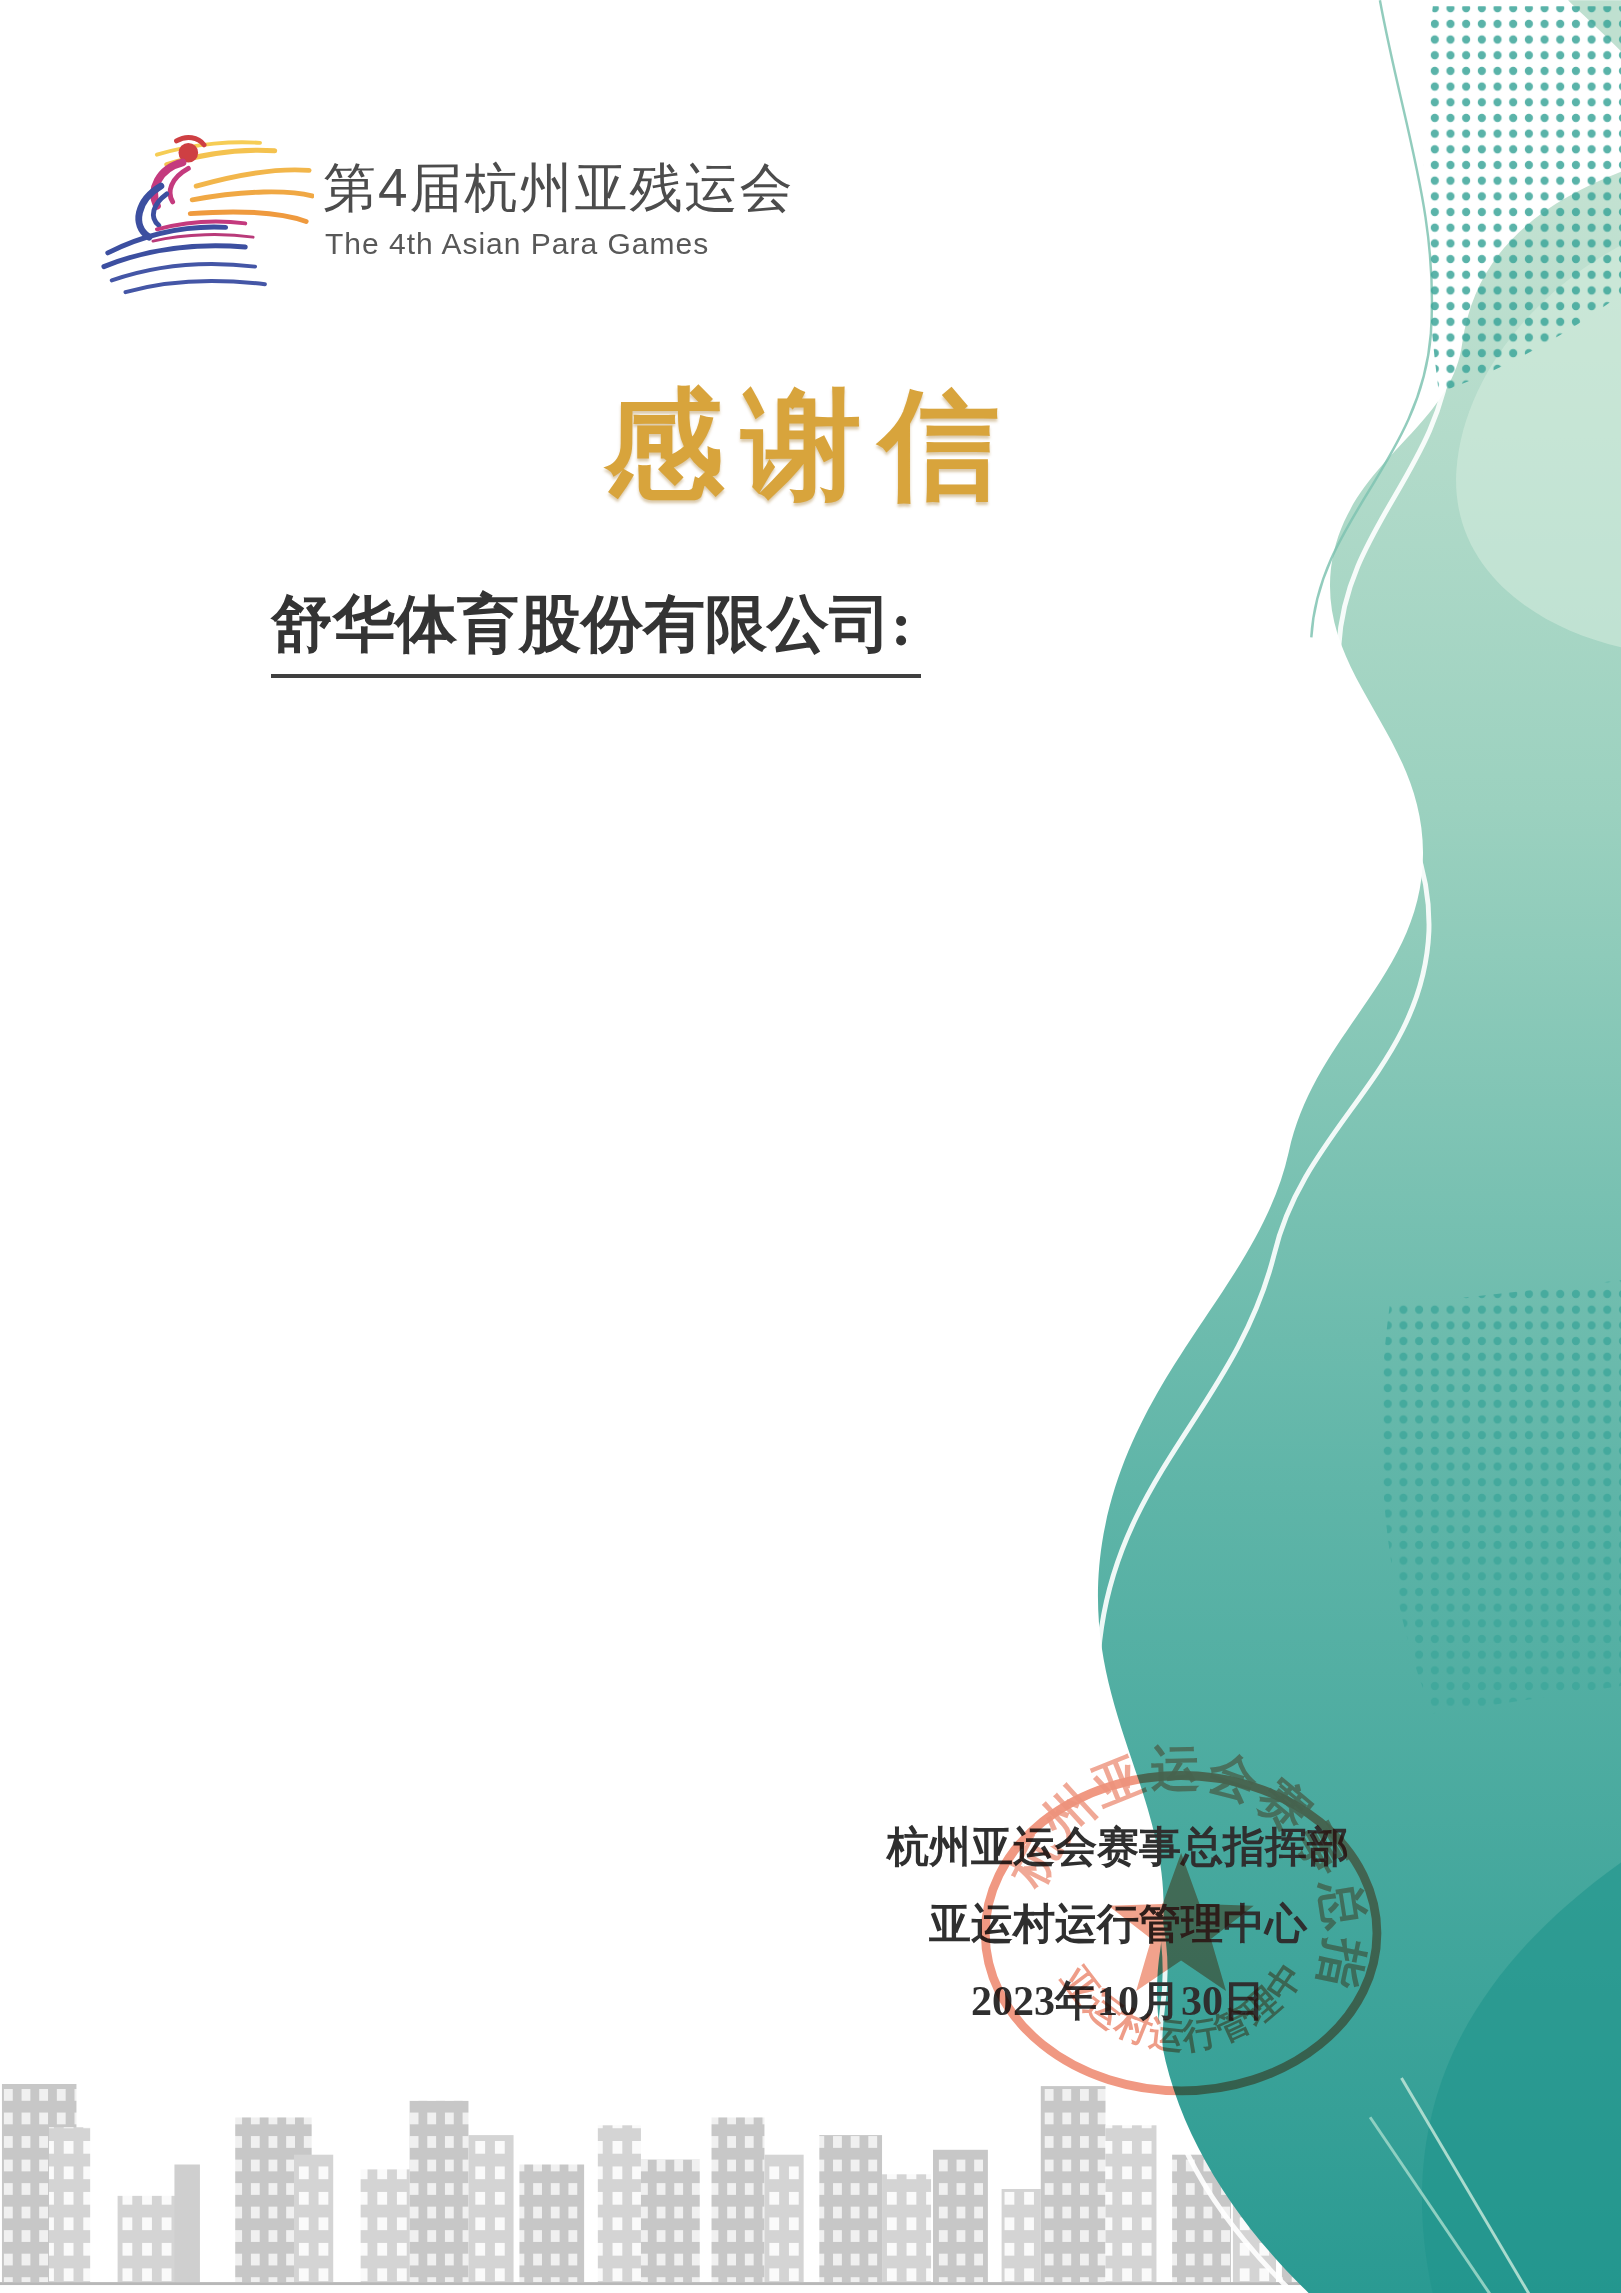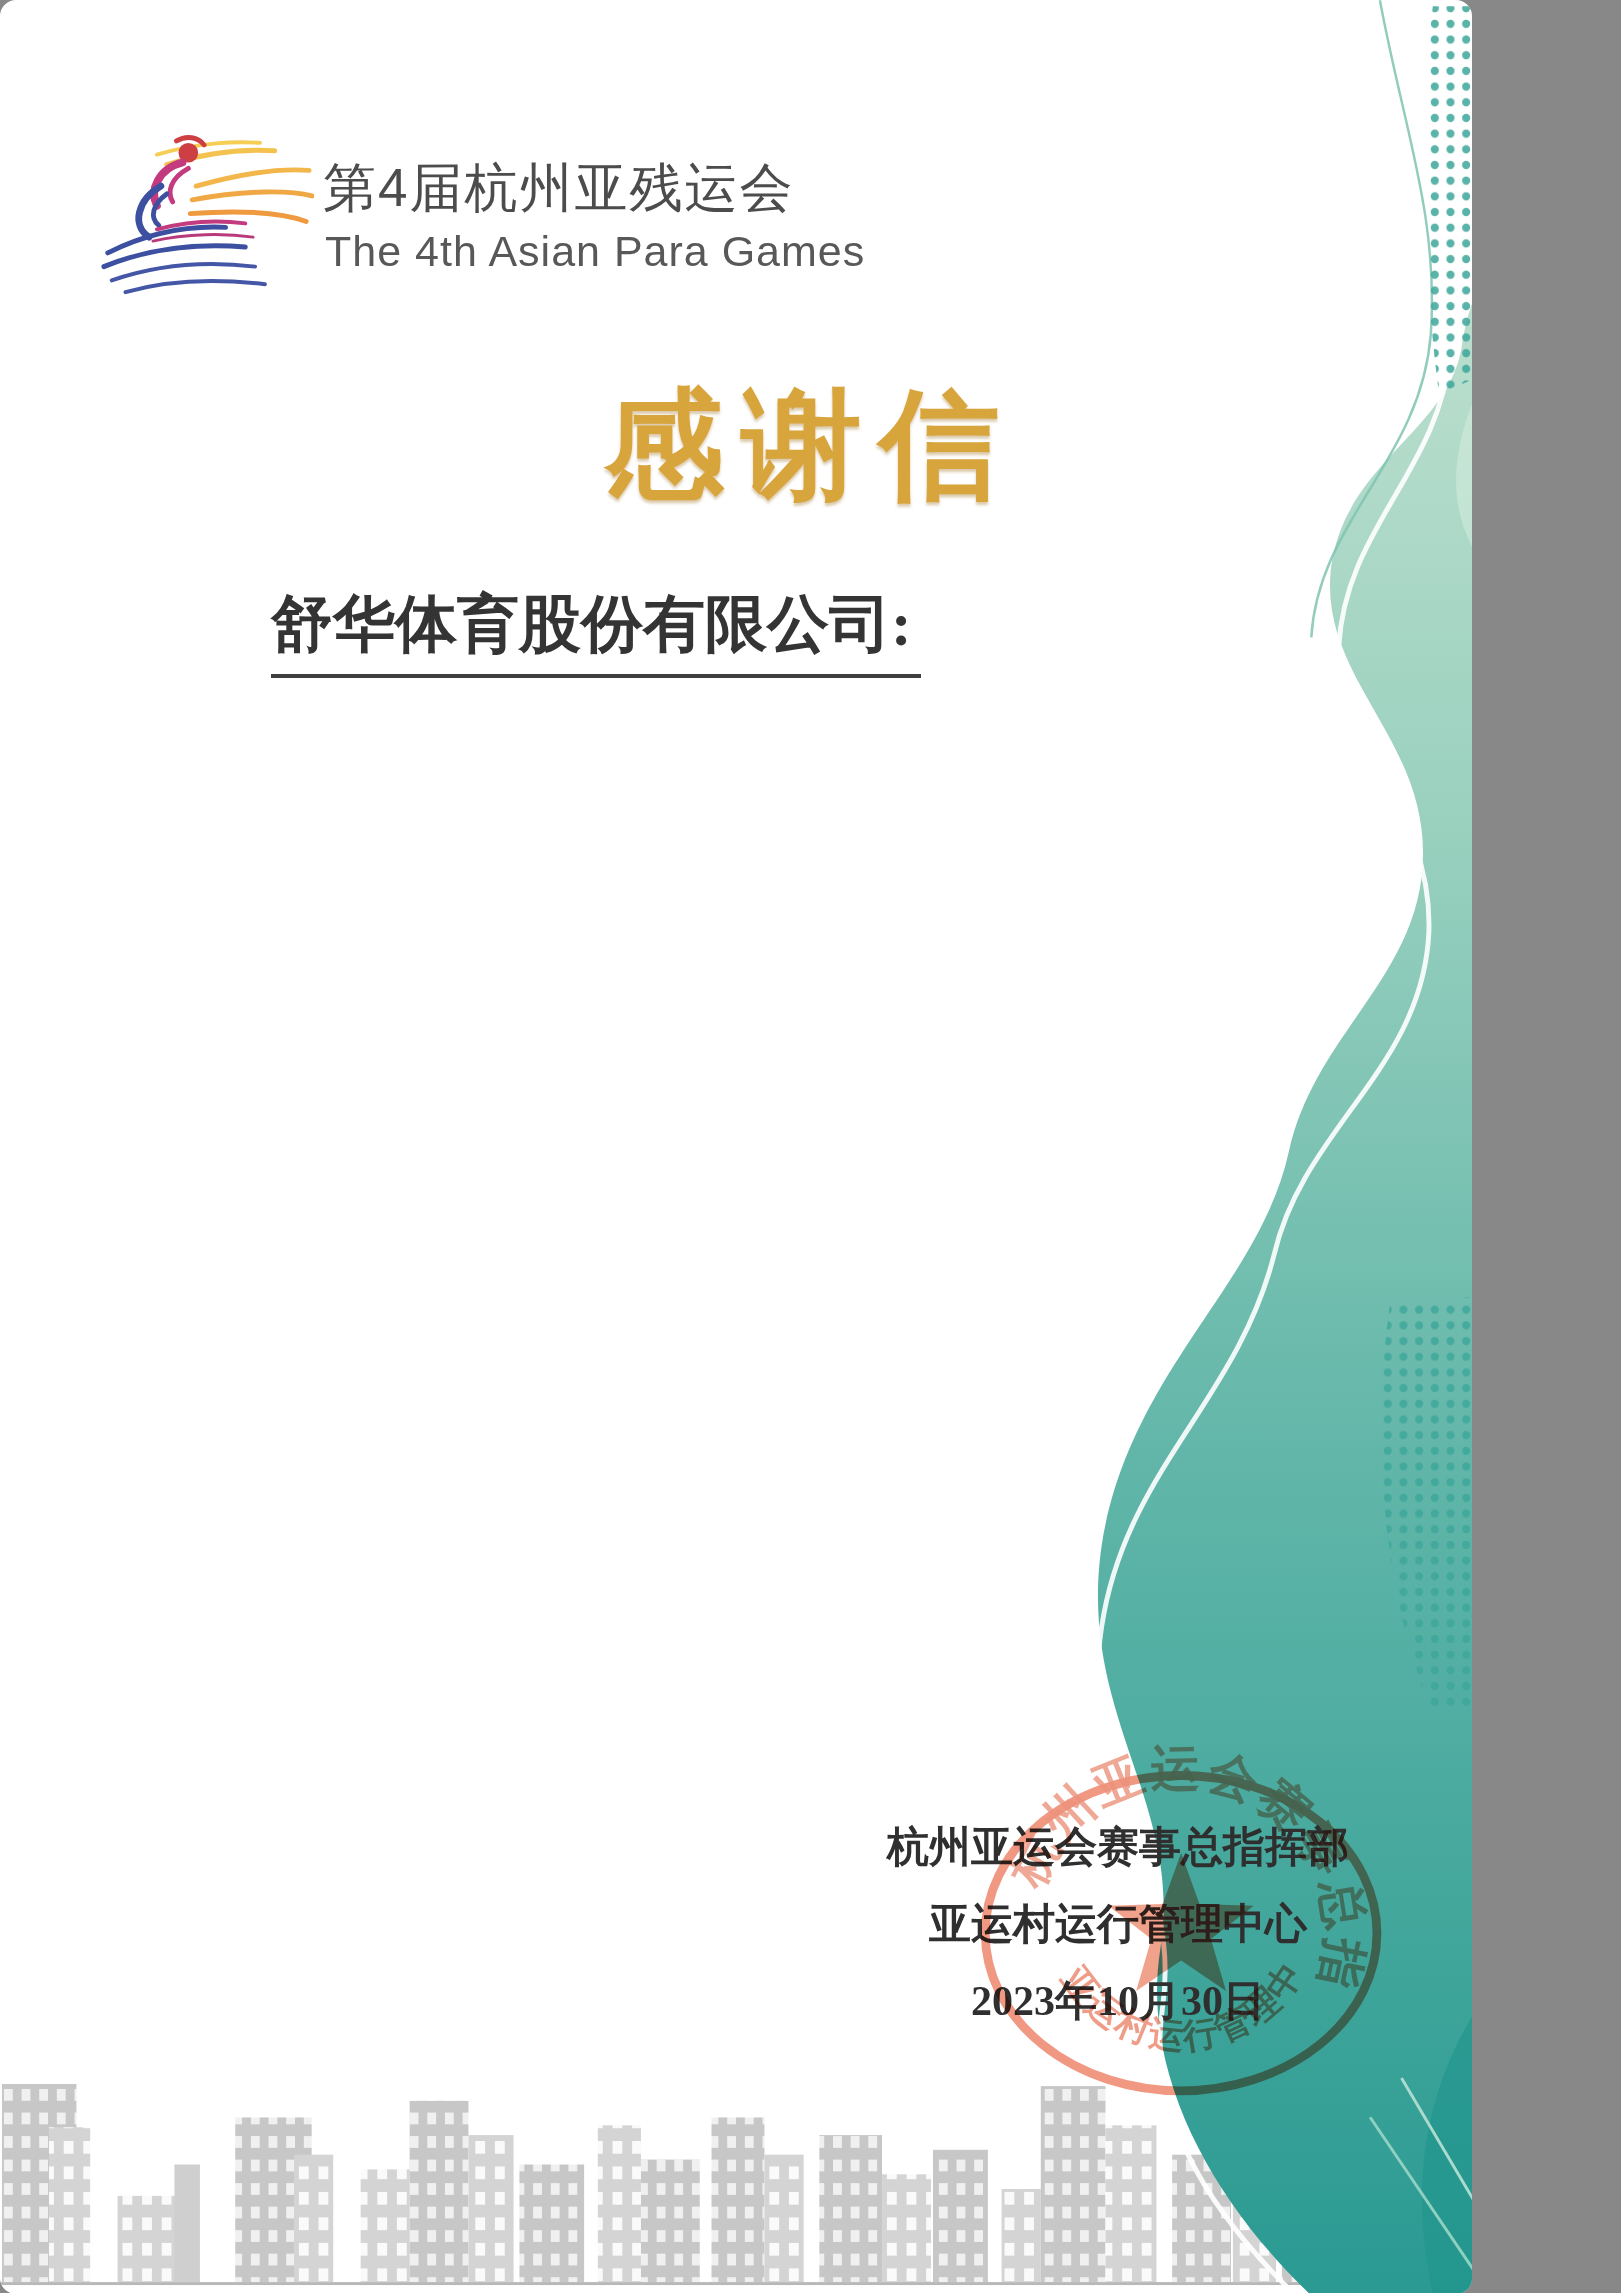--- a/index.html
+++ b/index.html
@@ -1,31 +1,30 @@
 <!DOCTYPE html>
 <html><head>
 <meta charset="utf-8">
 <style>
   html,body{margin:0;padding:0;background:#888;}
   .page{
-    position:relative; width:1472px; height:2294px;
+    position:relative; width:1621px; height:2294px;
     background:#ffffff; overflow:hidden;
     font-family:"Liberation Serif", serif;
-    border-radius:16px;
   }
   .abs{position:absolute;}
   
   .logo-mark{left:98px; top:135px; width:216px; height:167px; z-index:2;}
   .org-cn{
     left:323px; top:153px; font-family:"Liberation Sans", sans-serif;
     font-size:53px; color:#4c4c4c; letter-spacing:2px; font-weight:500; z-index:2;
   }
   .org-en{
     left:325px; top:227px; font-family:"Liberation Sans", sans-serif;
-    font-size:43px; color:#585858; letter-spacing:1px; z-index:2;
+    font-size:30px; color:#585858; letter-spacing:1px; z-index:2;
   }
   
   .letter-title{
     left:0; top:365px; width:1621px; text-align:center;
     font-size:120px; font-weight:900; color:#D8A43C; letter-spacing:17.6px;
     text-shadow:0 2.9px 2.9px rgba(153,104,16,0.35); z-index:2;
   }
   .recipient{
     left:271px; top:582px; font-size:62px; font-weight:700; color:#343434;
     border-bottom:4.9px solid #3f3f3f; padding:0 9.8px 7.8px 0; z-index:2;

